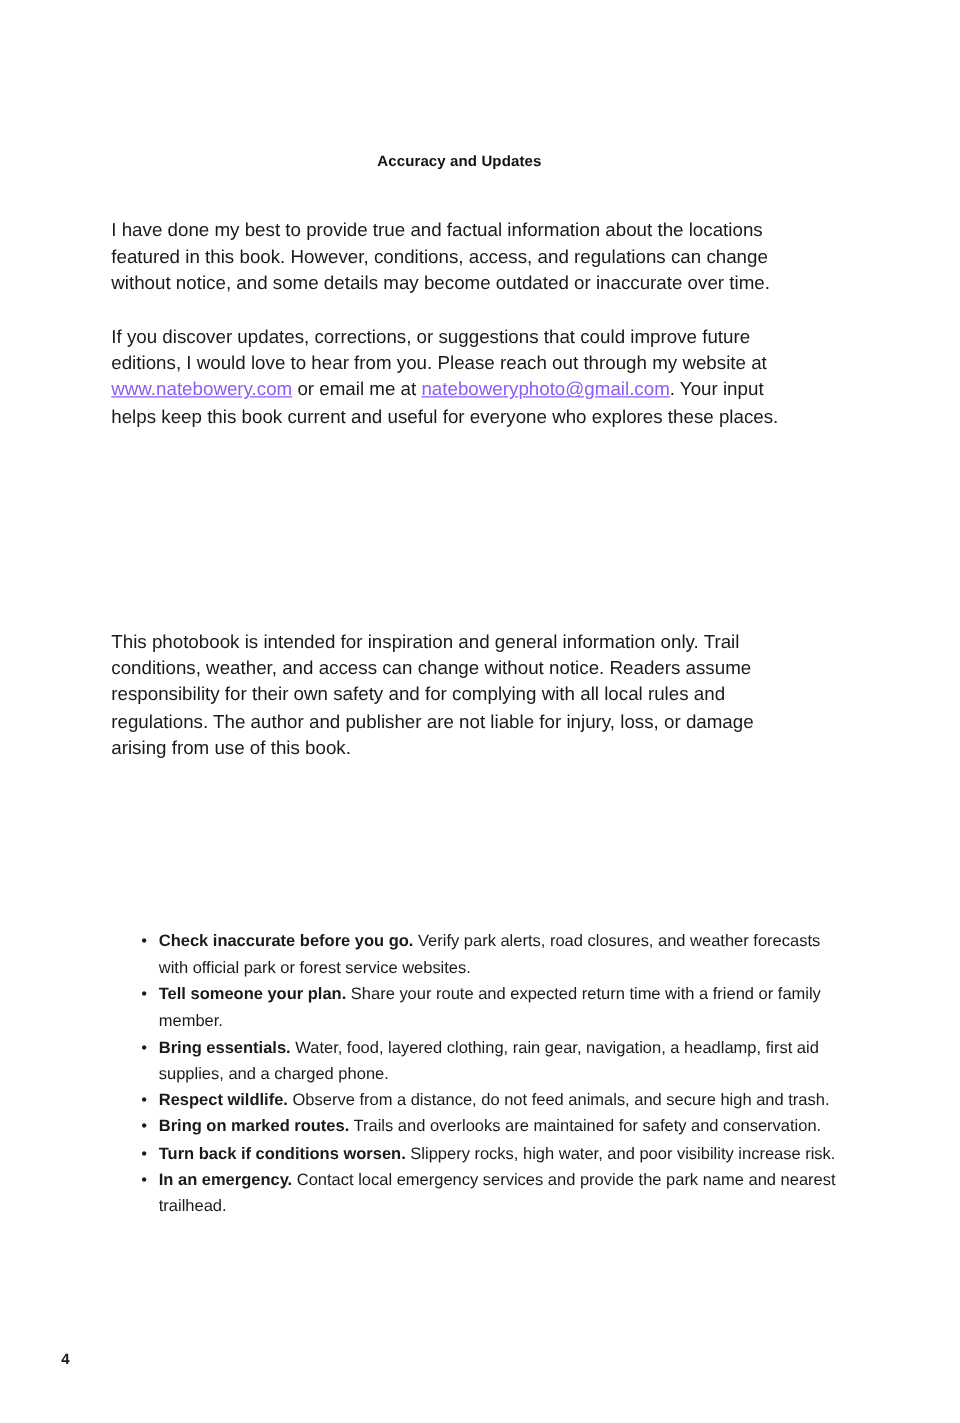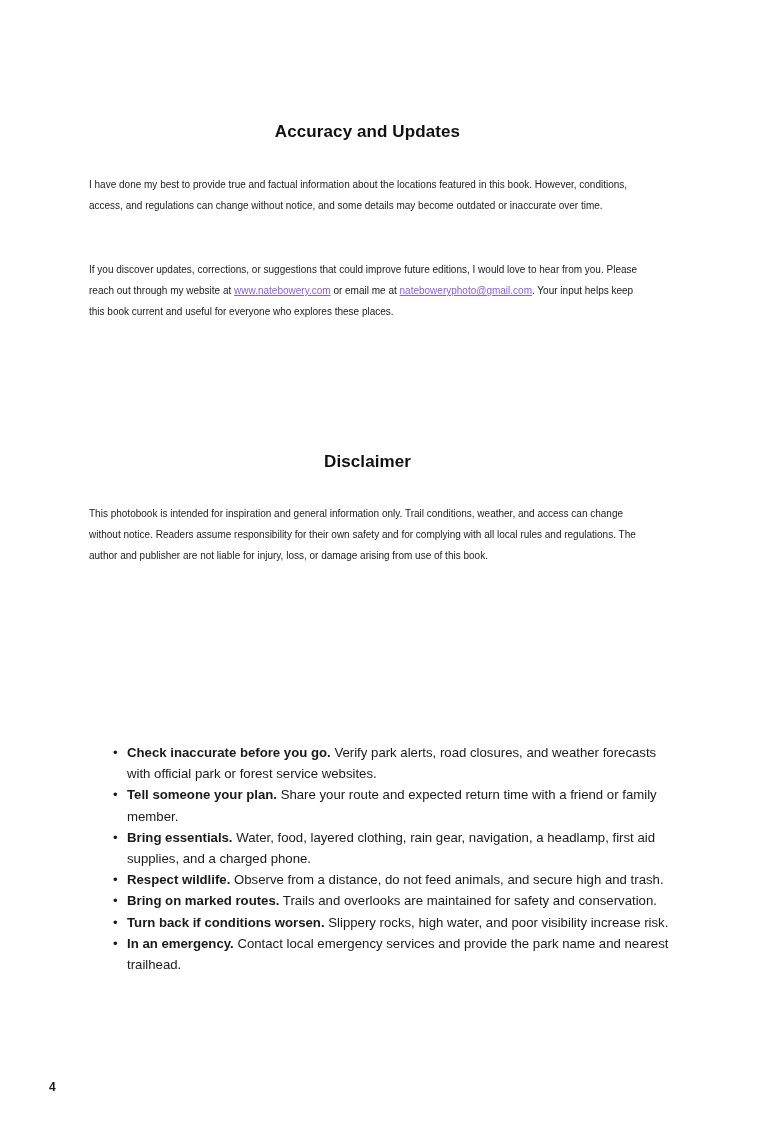--- a/index.html
+++ b/index.html
@@ -14,29 +14,29 @@
     font-family: "Liberation Sans", sans-serif;
     color: #1a1a1a;
     overflow: hidden;
   }
   .page {
     position: absolute;
     inset: 0;
     background: #ffffff;
   }
   h2.section-heading {
-    font-size: 17px;
+    font-size: 12px;
     font-weight: bold;
     text-align: center;
     margin: 0;
     letter-spacing: 0.1px;
     color: #111111;
   }
   p.body-text {
-    font-size: 10px;
+    font-size: 15px;
     line-height: 21.2px;
     margin: 0;
     text-align: left;
     color: #1a1a1a;
   }
   .link {
     text-decoration: underline;
     color: #8b5cf6;
     cursor: pointer;
   }
@@ -84,21 +84,20 @@
 <body>
 
 <div class="page">
 
   <h2 class="section-heading" id="sec-accuracy-heading">Accuracy and Updates</h2>
 
   <p class="body-text" id="sec-accuracy-p1">I have done my best to provide true and factual information about the locations featured in this book. However, conditions, access, and regulations can change without notice, and some details may become outdated or inaccurate over time.</p>
 
   <p class="body-text" id="sec-accuracy-p2"><span>If you discover updates, corrections, or suggestions that could improve future editions, I would love to hear from you. Please reach out through my website at </span><span class="link">www.natebowery.com</span><span> or email me at </span><span class="link">nateboweryphoto@gmail.com</span><span>. Your input helps keep this book current and useful for everyone who explores these places.</span></p>
 
-  <h2 class="section-heading" id="sec-disclaimer-heading">Disclaimer</h2>
 
   <p class="body-text" id="sec-disclaimer-p1">This photobook is intended for inspiration and general information only. Trail conditions, weather, and access can change without notice. Readers assume responsibility for their own safety and for complying with all local rules and regulations. The author and publisher are not liable for injury, loss, or damage arising from use of this book.</p>
 
 
   <ul class="tips-list" id="sec-safety-list">
     <li>
       <span class="bullet-dot">•</span><b>Check inaccurate before you go.</b><span> Verify park alerts, road closures, and weather forecasts with official park or forest service websites.</span>
     </li>
     <li>
       <span class="bullet-dot">•</span><b>Tell someone your plan.</b><span> Share your route and expected return time with a friend or family member.</span>

